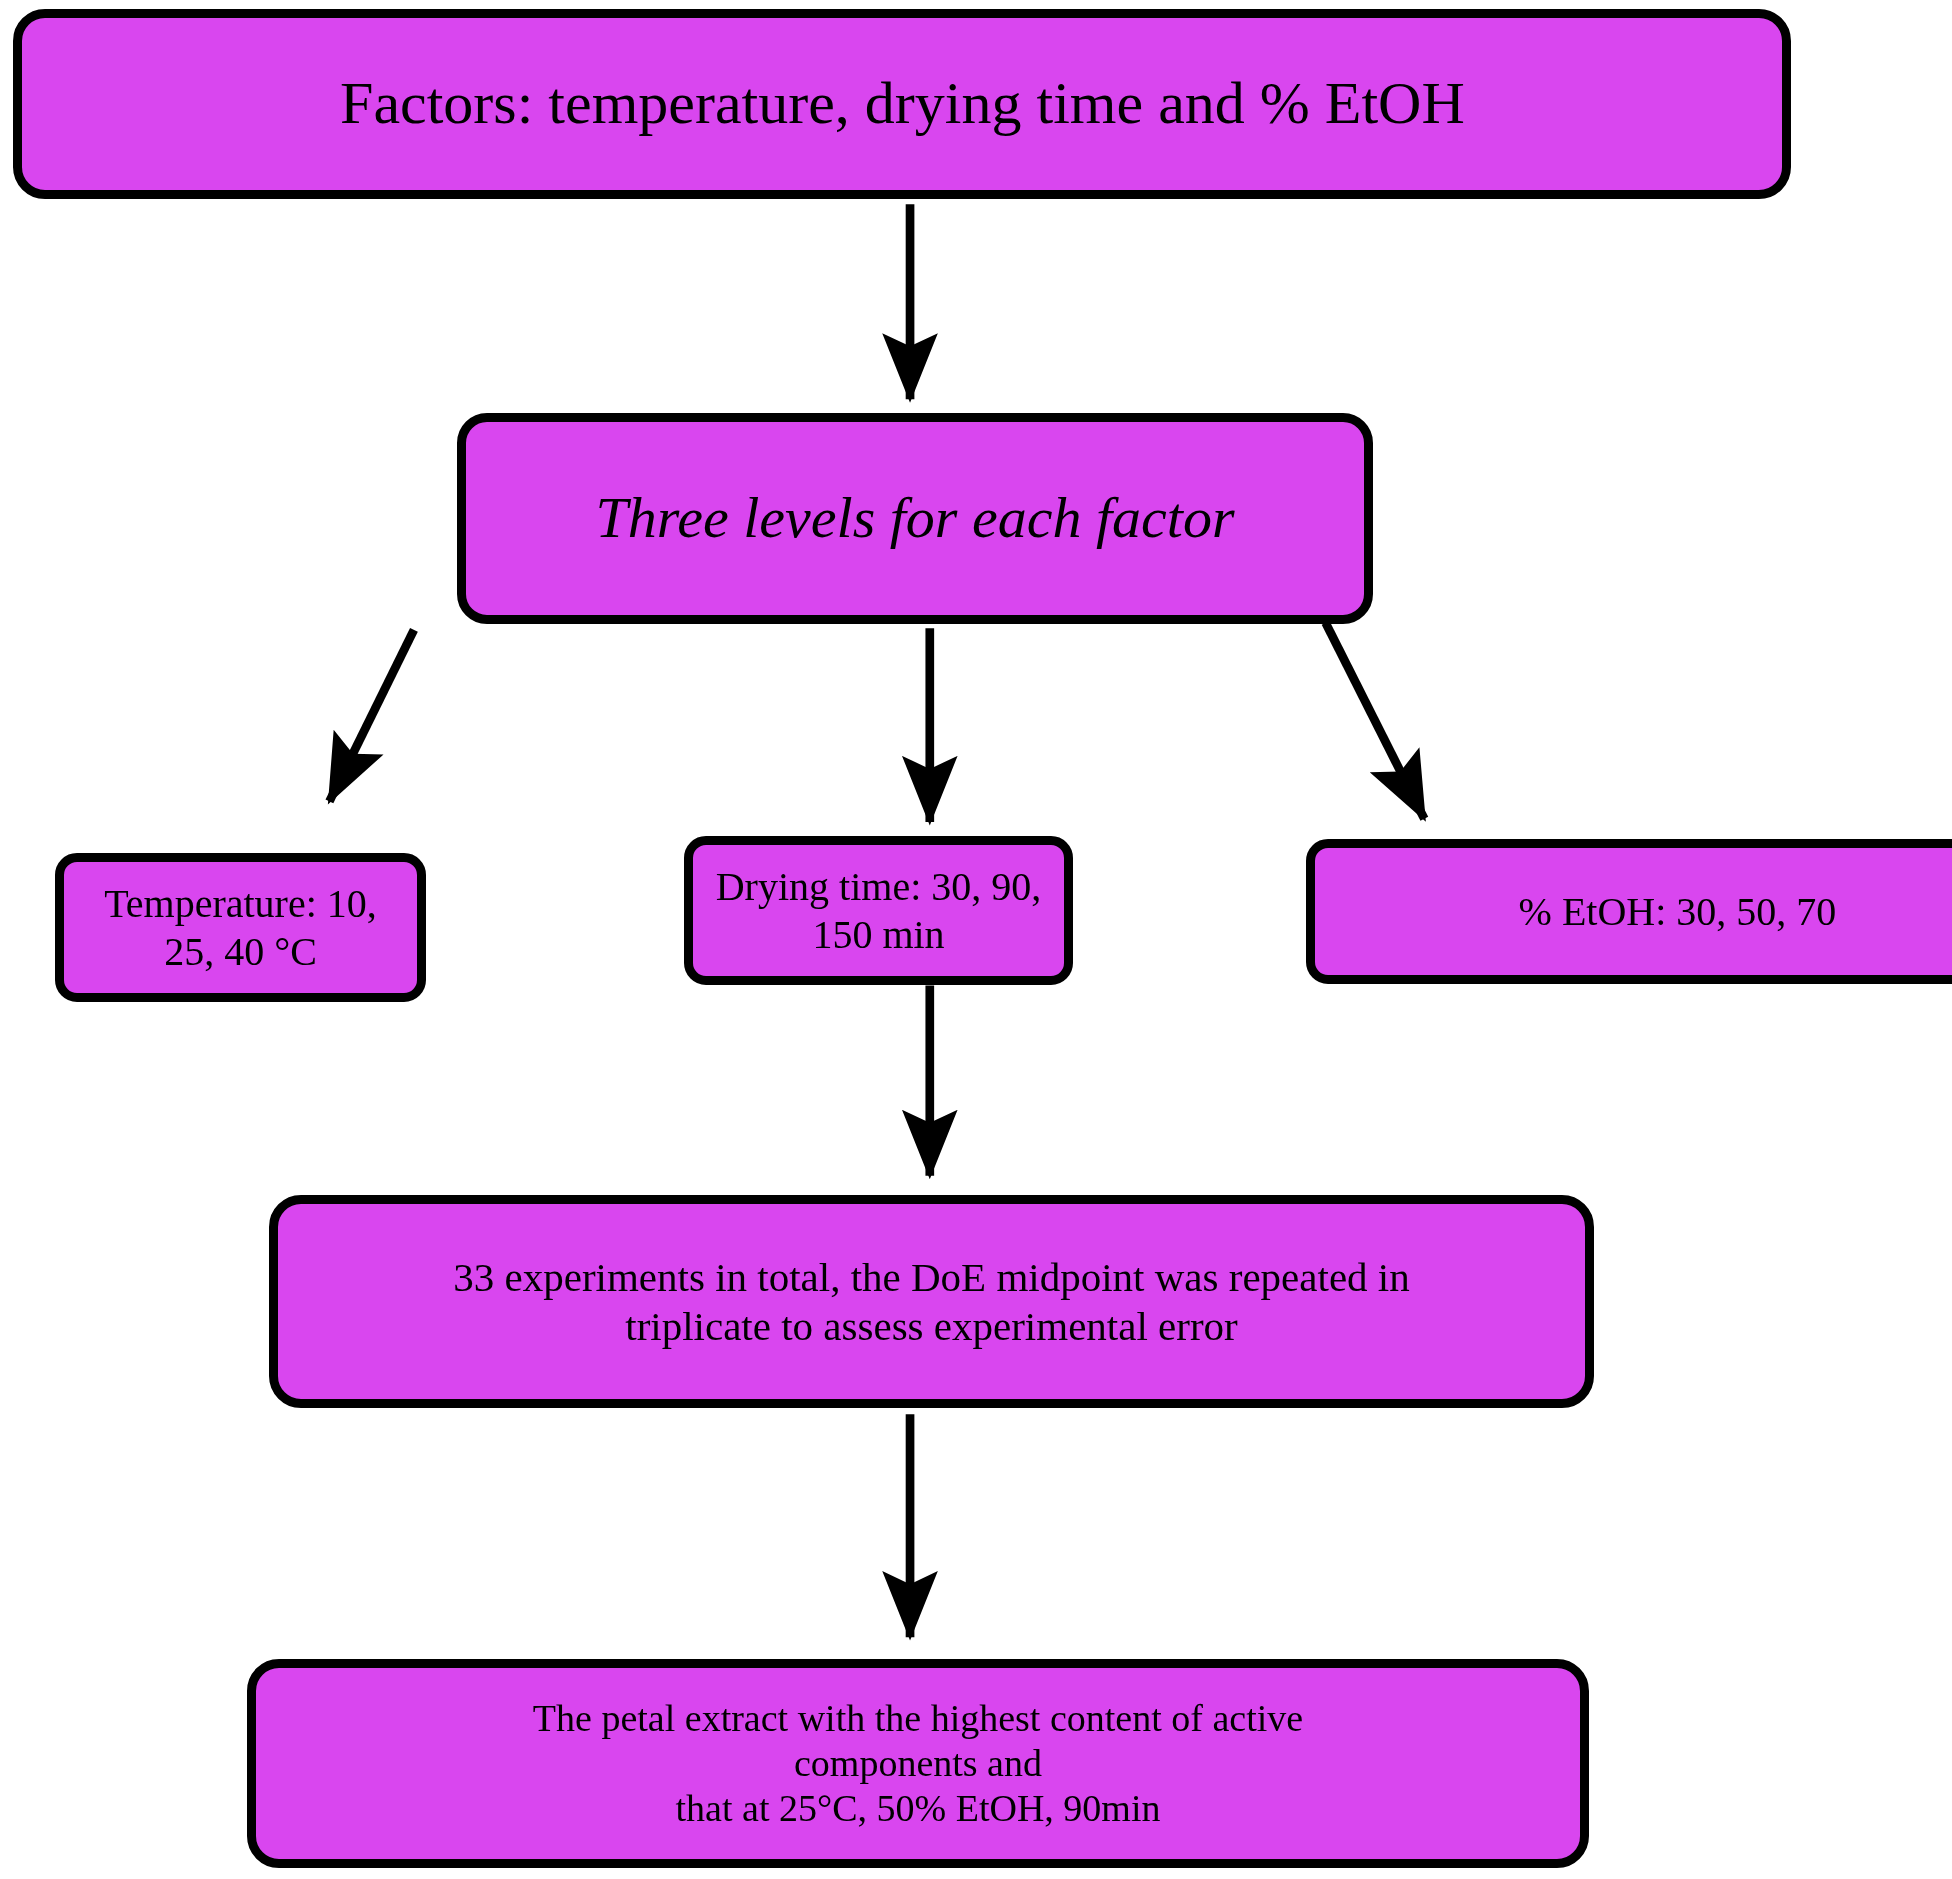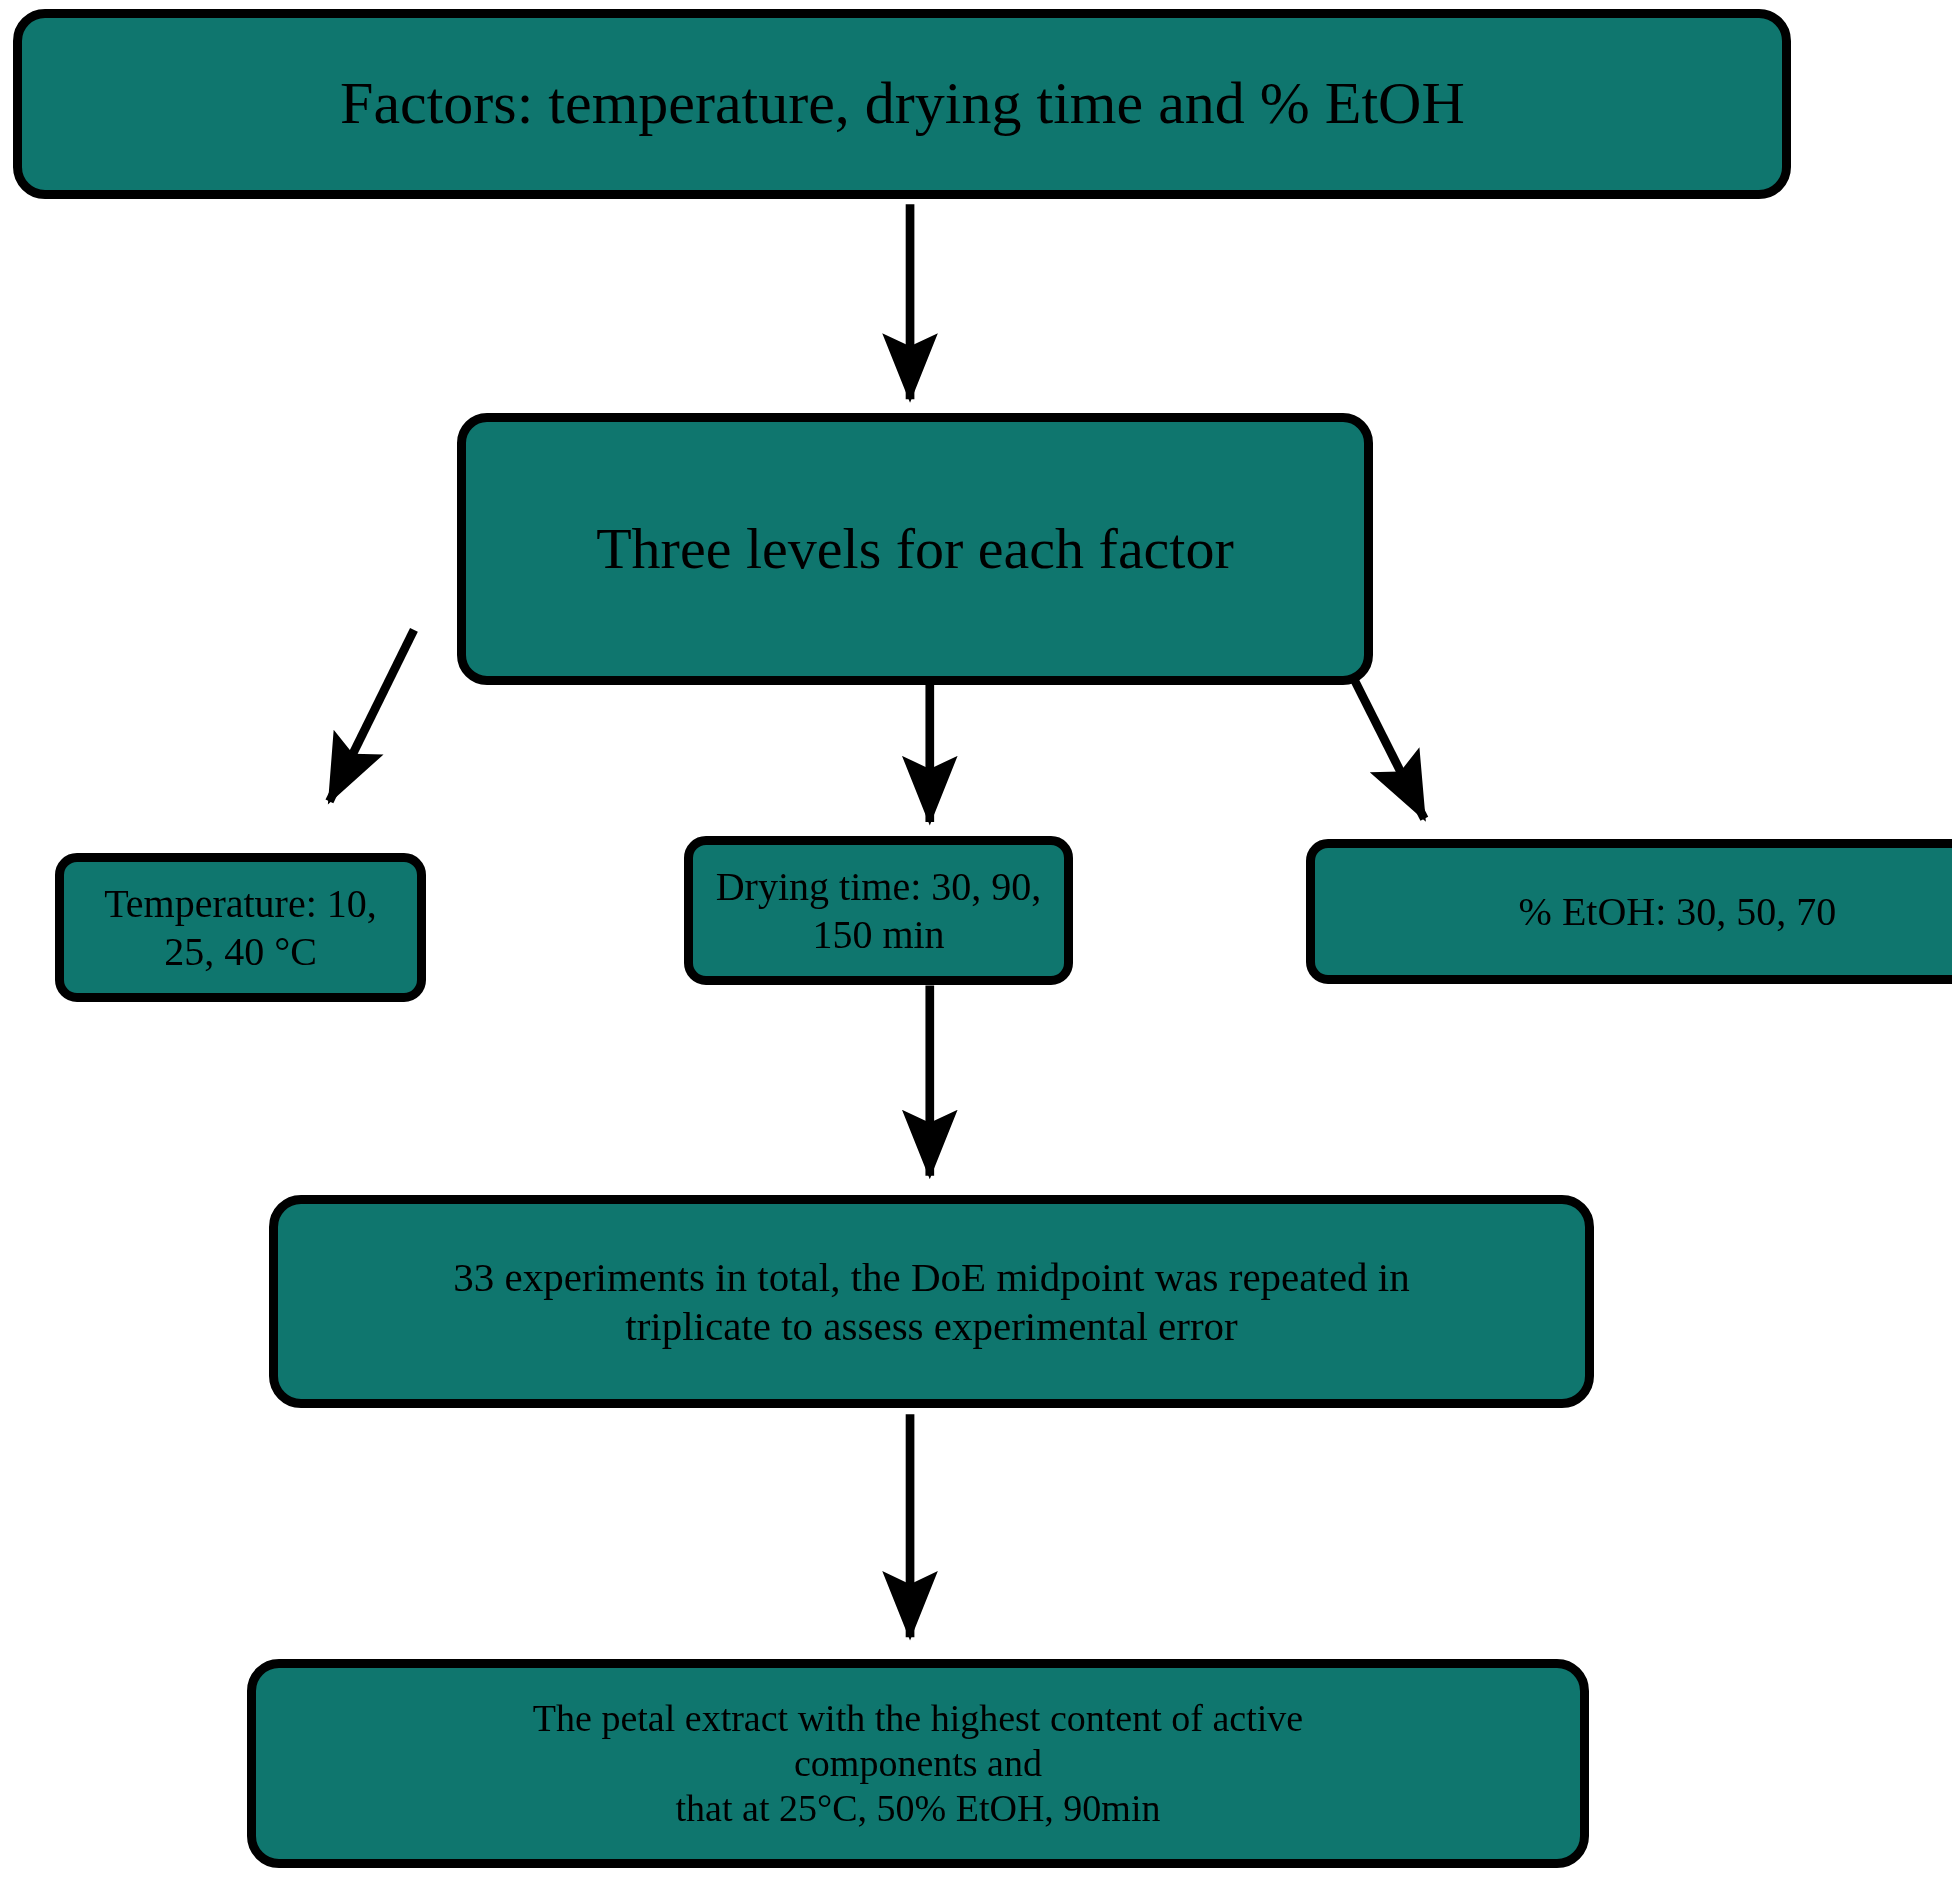--- a/index.html
+++ b/index.html
@@ -20,40 +20,40 @@
     position: absolute;
     left: 0;
     top: 0;
     width: 1952px;
     height: 1880px;
     pointer-events: none;
   }
   .node {
     position: absolute;
     box-sizing: border-box;
-    background: #0f766e;
+    background: #d946ef;
     border: 9.5px solid #000000;
     border-radius: 27px;
     display: flex;
     align-items: center;
     justify-content: center;
     text-align: center;
     line-height: 1.18;
     padding: 3.2px 11px;
     z-index: 2;
   }
   .node-text {
     display: block;
     width: 100%;
     white-space: pre-line;
   }
 
   
   #node-factors      { left: 13.4px;   top: 8.7px;   width: 1778px; height: 190px; font-size: 60px; border-radius: 32px; }
-  #node-levels       { left: 457px;  top: 413px;  width: 916px; height: 272px; font-size: 58px; border-radius: 30px; }
+  #node-levels       { left: 457px;  top: 413px;  width: 916px; height: 211px; font-size: 58px; border-radius: 30px; font-style: italic; }
   #node-temperature  { left: 55px;   top: 836px; width: 371px;  height: 149px; font-size: 40px; border-radius: 22px; margin-top: 17px; }
   #node-drying-time  { left: 652px;  top: 836px; width: 389px;  height: 149px; font-size: 40px; border-radius: 22px; margin-left: 32px; }
   #node-etoh         { left: 1306px; top: 839px; width: 743px;  height: 145px; font-size: 40px; border-radius: 22px; }
   #node-experiments  { left: 269px;  top: 1195px; width: 1325px; height: 213px; font-size: 41px; border-radius: 32px; }
   #node-conclusion   { left: 247px;  top: 1659px; width: 1342px; height: 209px; font-size: 38px; border-radius: 32px; }
 </style>
 </head>
 <body>
 
 <div id="stage">

